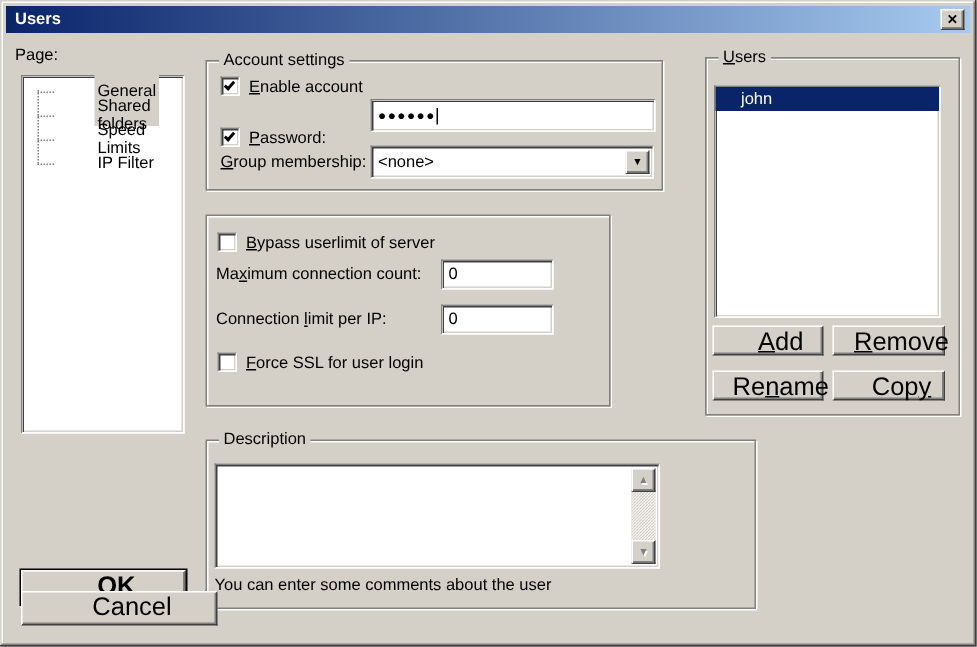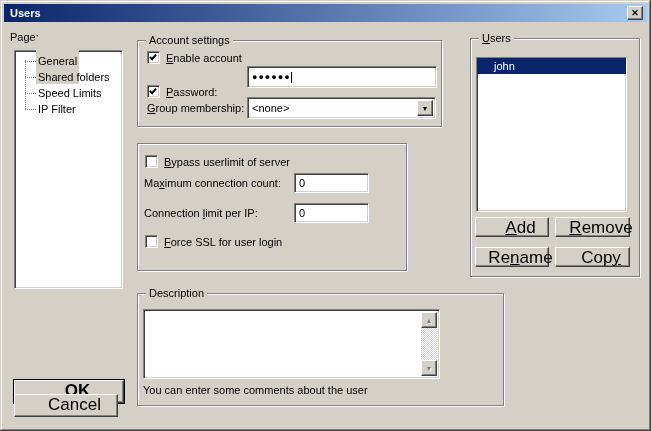--- a/index.html
+++ b/index.html
@@ -84,21 +84,21 @@
     box-shadow: inset -1px -1px 0 #808080;
     display:flex; align-items:center; justify-content:center;
     font-size:7px; line-height:1;
   }
 
   
   .tree { position:absolute; left:14px; top:50px; width:109px; height:239px; padding-top:2px; }
   .tree-vline { position:absolute; left:10px; top:9px; height:49px; border-left:1px dotted #808080; }
   .tree-row { position:relative; height:16px; display:flex; align-items:center; }
   .tree-stub { width:11px; margin-left:10px; border-top:1px dotted #808080; flex:none; }
-  .tree-label { padding:17px 2px; }
+  .tree-label { padding:17px 2px;margin-left:27px; }
   .tree-row.selected .tree-label { background:var(--face,#d4d0c8); }
 
   
   .listbox { position:absolute; }
   .list-item { height:16px; line-height:16px; padding-left:17px; }
   .list-item.selected { background:var(--selection-bg,#0a246a); color:var(--selection-text,#fff); }
 
   
   .textarea { position:absolute; }
   .scrollbar {
@@ -240,15 +240,15 @@
     <span>Re<u>n</u>ame</span>
   </div>
   <div class="btn" style="left:84px; top:208px; width:75px; height:20px;">
     <span>Cop<u>y</u></span>
   </div>
 </div>
 
 <div class="btn default" style="left:14px; top:380px; width:110px; height:23px;font-weight:bold;">
   <span>OK</span>
 </div>
-<div class="btn" style="left:14px; top:394px; width:104px; height:23px;">
+<div class="btn" style="left:14px; top:394px; width:131px; height:23px;">
   <span>Cancel</span>
 </div>
 
 </body></html>

